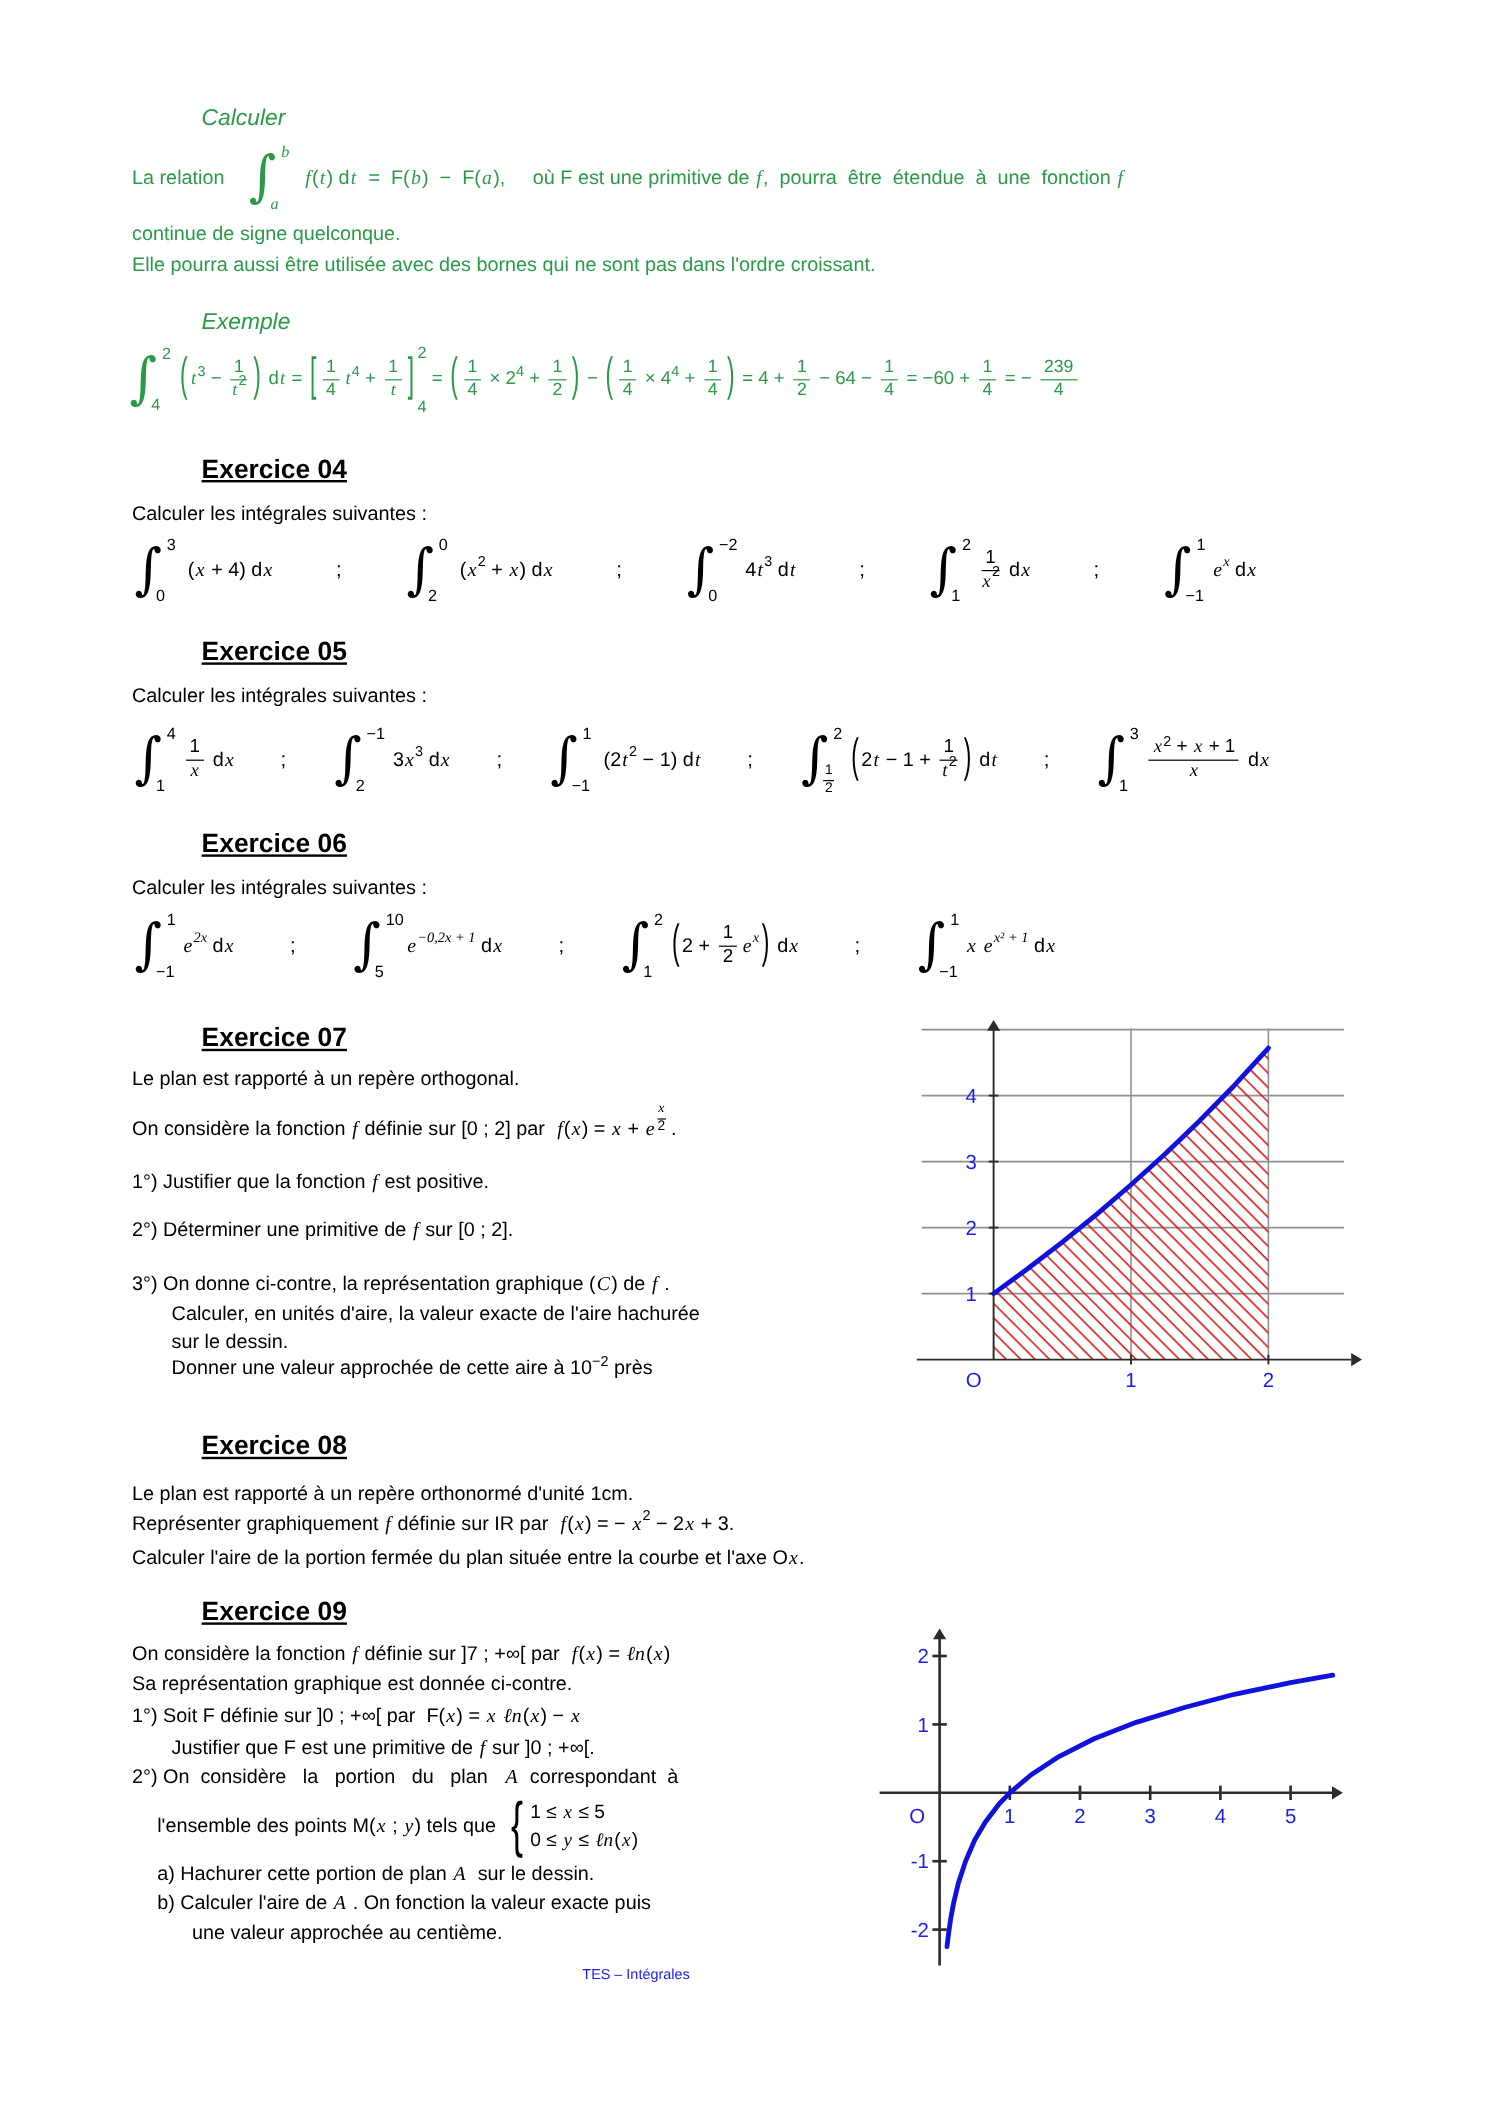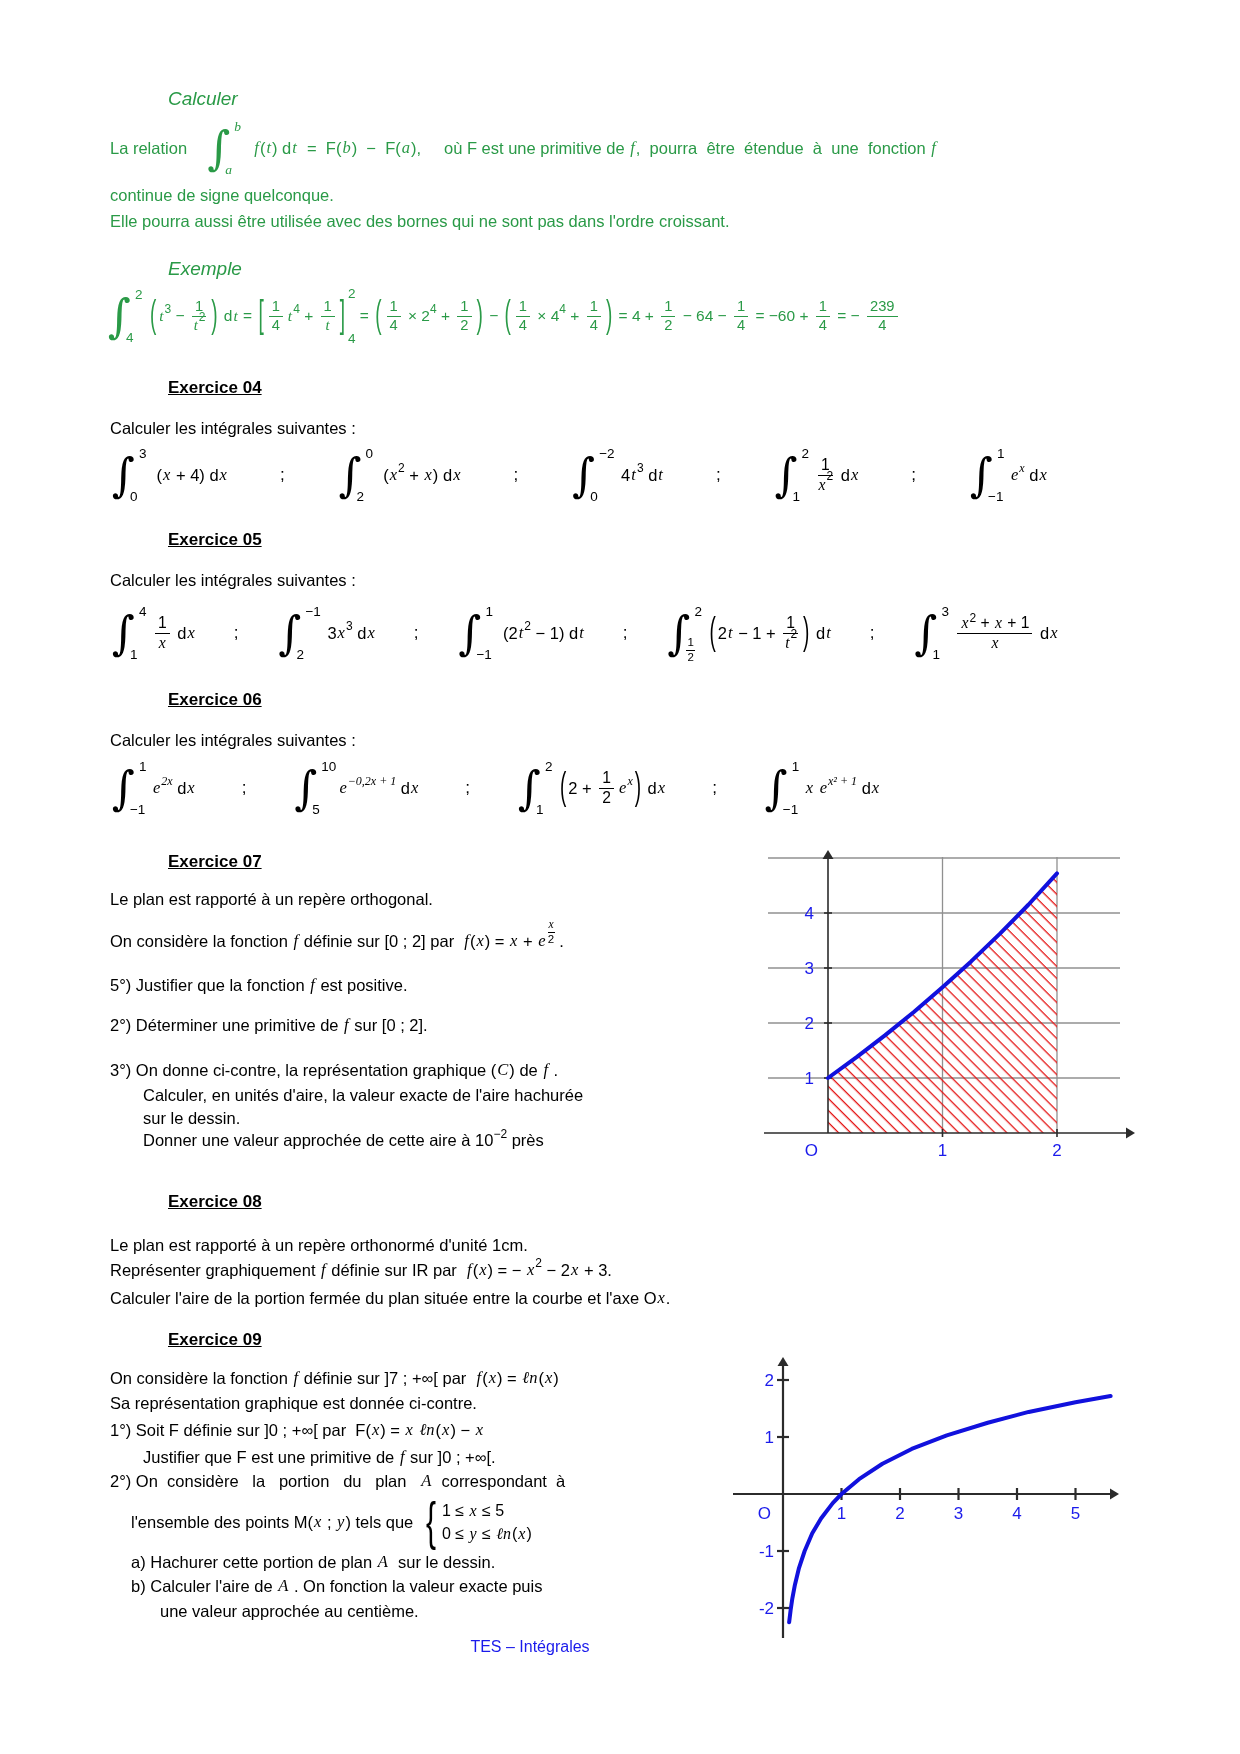--- a/index.html
+++ b/index.html
@@ -1,20 +1,20 @@
 <!DOCTYPE html>
 <html style="--green: #2a9a47; --blue: #1b1beb; --curve: #1111dd; --grid: #909090; --axisd: #2b2b2b;"><head>
 <meta charset="utf-8">
 <style>
   html,body{margin:0;padding:0;}
   body{width:1240px;height:1754px;position:relative;background:#ffffff;
        font-family:"Liberation Sans",sans-serif;color:#000;font-size:16.5px;}
   .abs{position:absolute;white-space:pre;}
   .h-green{color:var(--green);font-style:italic;font-size:19px;}
-  .h-ex{font-weight:bold;font-size:17px;text-decoration:underline;}
+  .h-ex{font-weight:bold;font-size:22px;text-decoration:underline;}
   .green{color:var(--green);}
   .frow{display:flex;align-items:center;}
   .fx{display:inline-flex;align-items:center;white-space:pre;}
   .fsep{font-size:17px;padding:0 2px;}
   .fsmall{font-size:15.5px;}
   
   .mt{white-space:pre;}
   .mv{font-family:"Liberation Serif",serif;font-style:italic;white-space:pre;padding:0 1px;}
   .msup{font-size:12px;position:relative;top:-7px;font-family:"Liberation Serif",serif;font-style:italic;white-space:pre;}
   .msup.up{font-family:"Liberation Sans",sans-serif;font-style:normal;}
@@ -40,21 +40,21 @@
   .syscol{display:inline-flex;flex-direction:column;gap:3px;font-size:16px;}
   .sysline{display:inline-flex;align-items:center;line-height:1.2;}
   
   svg{overflow:visible;}
   .grid{stroke:var(--grid);stroke-width:1.3;}
   .axis{stroke:var(--axisd);stroke-width:1.6;fill:none;}
   .axis2{stroke:var(--axisd);stroke-width:2.2;fill:none;}
   .axisf{fill:var(--axisd);}
   .curve{fill:none;stroke:var(--curve);stroke-width:4;stroke-linejoin:round;stroke-linecap:round;}
   .blab{fill:var(--blue);font-size:17px;font-family:"Liberation Sans",sans-serif;}
-  .footer{color:var(--blue);font-size:16px;text-align:center;}
+  .footer{color:var(--blue);font-size:12px;text-align:center;}
 </style>
 </head>
 <body>
 
 <div>
 
   <div class="abs h-green" style="left:168px;top:88px">Calculer</div>
   <div class="abs fx green" style="left:110px;top:116px;height:64px"><span class="mt">La relation    </span><span class="mint"><span class="isign">∫</span><span class="ibnds"><span class="bup it">b</span><span class="blo it">a</span></span></span><span class="msp" style="width: 6px;"></span><span class="mv">f</span><span class="mt">(</span><span class="mv">t</span><span class="mt">) d</span><span class="mv">t</span><span class="mt">  =  F(</span><span class="mv">b</span><span class="mt">)  −  F(</span><span class="mv">a</span><span class="mt">),     où F est une primitive de </span><span class="mv">f</span><span class="mt">,  pourra  être  étendue  à  une  fonction </span><span class="mv">f</span></div>
   <div class="abs green" style="left:110px;top:186px">continue de signe quelconque.</div>
   <div class="abs green" style="left:110px;top:212px">Elle pourra aussi être utilisée avec des bornes qui ne sont pas dans l'ordre croissant.</div>
@@ -98,21 +98,21 @@
     <span class="fx"><span class="mint"><span class="isign">∫</span><span class="ibnds"><span class="bup">10</span><span class="blo">5</span></span></span><span class="mv">e</span><span class="msup">−0,2x + 1</span><span class="mt"> d</span><span class="mv">x</span></span>
     <span class="fsep">;</span>
     <span class="fx"><span class="mint"><span class="isign">∫</span><span class="ibnds"><span class="bup">2</span><span class="blo">1</span></span></span><span class="mbig">(</span><span class="mt">2 + </span><span class="mfrac"><span class="num">1</span><span class="den">2</span></span><span class="msp" style="width: 1px;"></span><span class="mv">e</span><span class="msup">x</span><span class="mbig">)</span><span class="mt"> d</span><span class="mv">x</span></span>
     <span class="fsep">;</span>
     <span class="fx"><span class="mint"><span class="isign">∫</span><span class="ibnds"><span class="bup">1</span><span class="blo">−1</span></span></span><span class="mv">x</span><span class="mt"> </span><span class="mv">e</span><span class="msup">x² + 1</span><span class="mt"> d</span><span class="mv">x</span></span>
   </div>
 
   <div class="abs h-ex" style="left:168px;top:852px">Exercice 07</div>
   <div class="abs fx" style="left:110px;top:890px"><span class="mt">Le plan est rapporté à un repère orthogonal.</span></div>
   <div class="abs fx" style="left:110px;top:924px;height:34px"><span class="mt">On considère la fonction </span><span class="mv">f</span><span class="mt"> définie sur [0 ; 2] par  </span><span class="mv">f</span><span class="mt">(</span><span class="mv">x</span><span class="mt">) = </span><span class="mv">x</span><span class="mt"> + </span><span class="mv">e</span><span class="msf"><span class="sfn">x</span><span class="sfd">2</span></span><span class="mt"> .</span></div>
-  <div class="abs fx" style="left:110px;top:975px"><span class="mt">5°) Justifier que la fonction </span><span class="mv">f</span><span class="mt"> est positive.</span></div>
+  <div class="abs fx" style="left:110px;top:975px"><span class="mt">1°) Justifier que la fonction </span><span class="mv">f</span><span class="mt"> est positive.</span></div>
   <div class="abs fx" style="left:110px;top:1015px"><span class="mt">2°) Déterminer une primitive de </span><span class="mv">f</span><span class="mt"> sur [0 ; 2].</span></div>
   <div class="abs fx" style="left:110px;top:1060px"><span class="mt">3°) On donne ci-contre, la représentation graphique (</span><span class="mv">C</span><span class="mt">) de </span><span class="mv">f</span><span class="mt"> .</span></div>
   <div class="abs fx" style="left:143px;top:1086px"><span class="mt">Calculer, en unités d'aire, la valeur exacte de l'aire hachurée</span></div>
   <div class="abs fx" style="left:143px;top:1109px"><span class="mt">sur le dessin.</span></div>
   <div class="abs fx" style="left:143px;top:1131px"><span class="mt">Donner une valeur approchée de cette aire à 10</span><span class="msup up">−2</span><span class="mt"> près</span></div>
 
   <svg id="svg-ex07" class="abs" style="left:730px;top:843px" width="404" height="332" viewBox="0 0 404 332" aria-label="graph of f(x)=x+e^(x/2) with hatched area">
     <defs>
       <pattern id="hatch0" width="8.5" height="8.5" patternUnits="userSpaceOnUse" patternTransform="rotate(45)">
         <line x1="0" y1="0" x2="8.5" y2="0" stroke="#e41414" stroke-width="2.6"></line>

